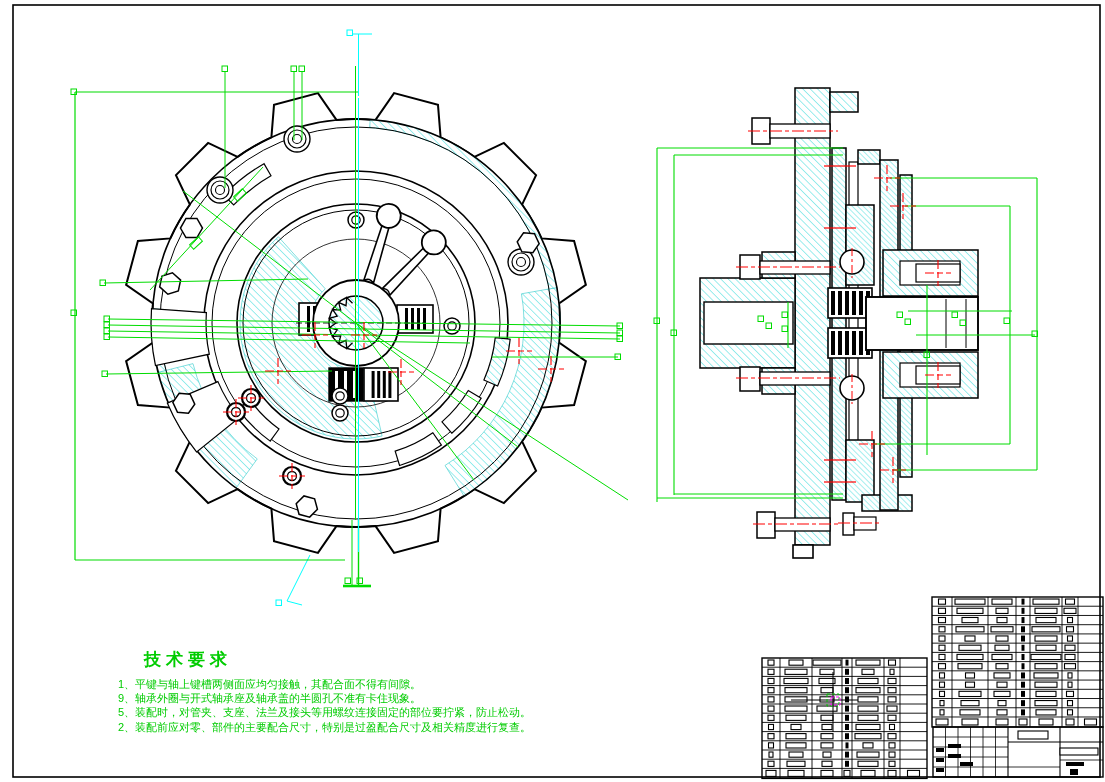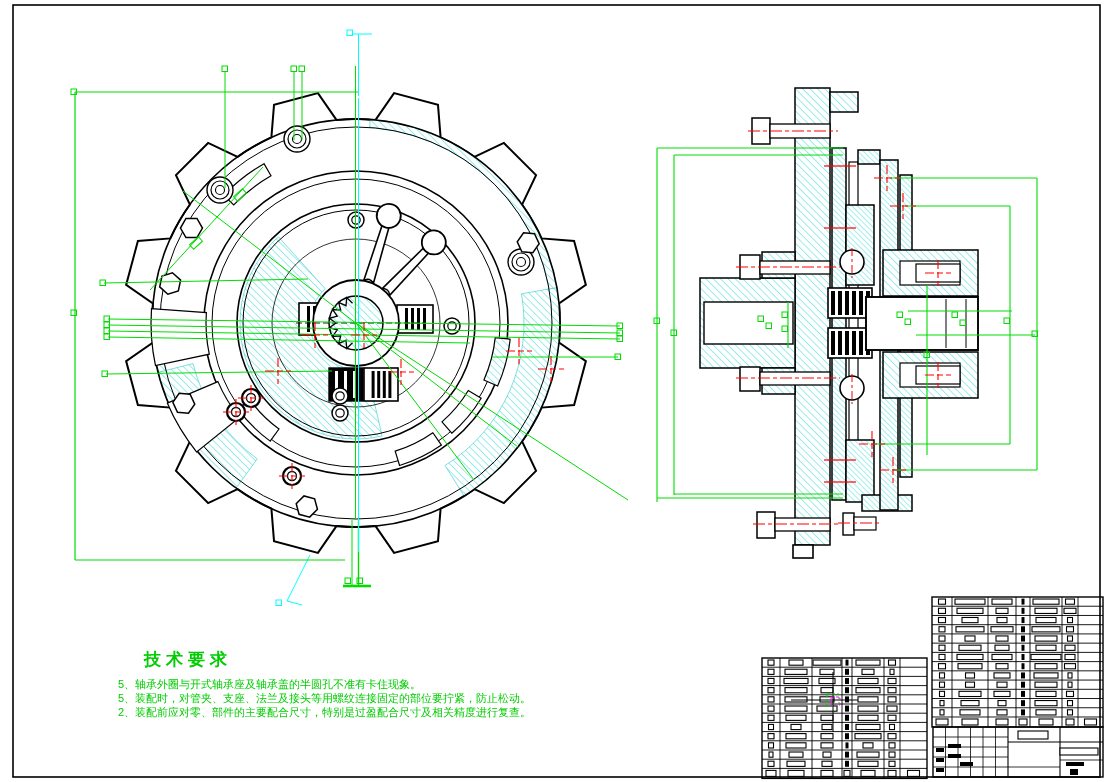--- a/index.html
+++ b/index.html
@@ -516,17 +516,18 @@
     <g id="g-cursor">
         <line x1="833" y1="672" x2="833" y2="732" stroke="#000000" stroke-width="1"></line>
         <line x1="791" y1="700" x2="858" y2="700" stroke="#000000" stroke-width="1"></line>
         <rect x="827" y="694" width="12" height="12" fill="none" stroke="#00c000" stroke-width="1" stroke-dasharray="3 2"></rect>
         <rect x="831" y="697" width="9" height="8" fill="none" stroke="#ff00ff" stroke-width="1" stroke-dasharray="3 2"></rect>
       </g>
   </svg>
 
   <div class="techreq">
     <div class="tr-title">技术要求</div>
-    <div class="tr-item">5、轴承外圈与开式轴承座及轴承盖的半圆孔不准有卡住现象。</div>
+    <div class="tr-item">1、平键与轴上键槽两侧面应均匀接触，其配合面不得有间隙。</div>
+    <div class="tr-item">9、轴承外圈与开式轴承座及轴承盖的半圆孔不准有卡住现象。</div>
     <div class="tr-item">5、装配时，对管夹、支座、法兰及接头等用螺纹连接固定的部位要拧紧，防止松动。</div>
     <div class="tr-item">2、装配前应对零、部件的主要配合尺寸，特别是过盈配合尺寸及相关精度进行复查。</div>
   </div>
 </div>
 
 </body></html>

